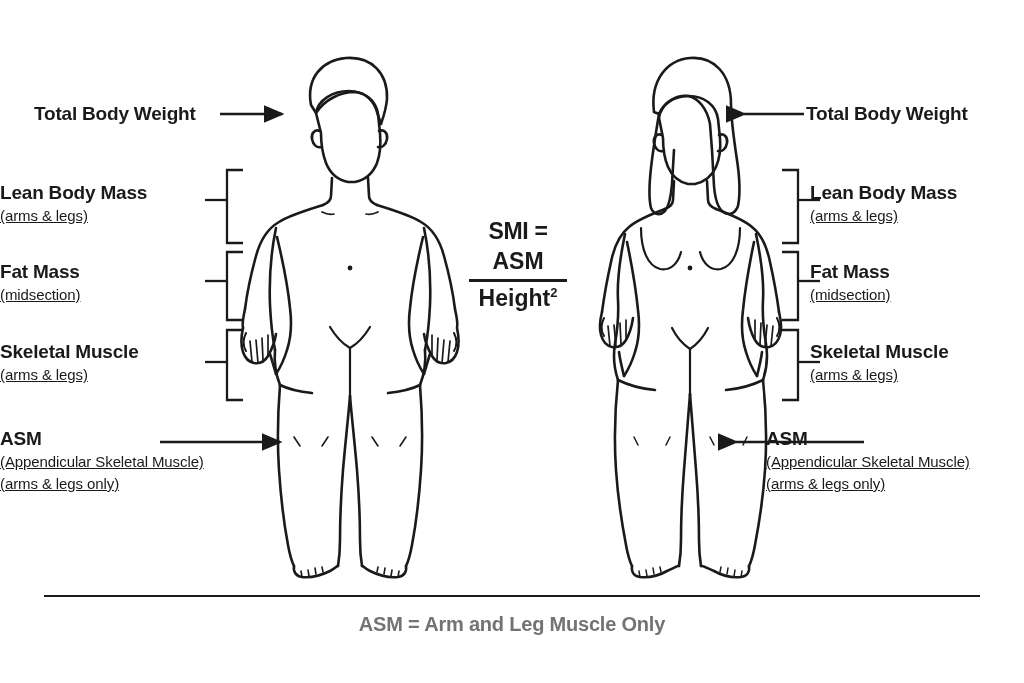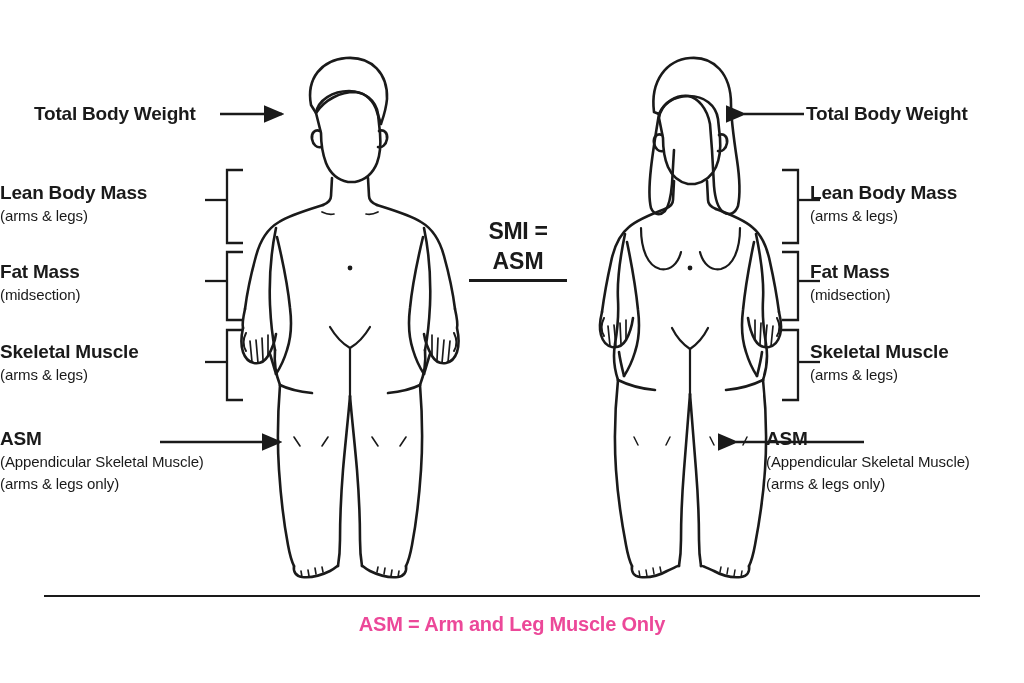--- a/index.html
+++ b/index.html
@@ -42,20 +42,21 @@
     color: #1a1a1a;
   }
   .label-sub {
     font-size: 15px;
     font-weight: normal;
     line-height: 1.3;
     letter-spacing: -0.1px;
     white-space: nowrap;
     color: #1a1a1a;
     margin-top: 2px;
+    text-decoration: underline;
   }
 
   
   #lbl-tbw-left   { left: 0px;   top: 102px; width: 218px; text-align: left; padding-left: 34px; box-sizing: border-box; }
   #lbl-lbm-left   { left: 0px;   top: 181px; width: 214px; }
   #lbl-fat-left   { left: 0px;   top: 260px; width: 214px; }
   #lbl-skm-left   { left: 0px;   top: 340px; width: 214px; }
   #lbl-asm-left   { left: 0px;   top: 427px; width: 258px; }
 
   
@@ -116,21 +117,21 @@
   }
   #footer-caption {
     position: absolute;
     left: 0px;
     top: 613px;
     width: 1024px;
     text-align: center;
     font-size: 20px;
     font-weight: bold;
     letter-spacing: -0.2px;
-    color: #ec4899;
+    color: #737373;
   }
 </style>
 </head>
 <body>
 
 <div id="stage">
 
   <svg class="svg-layer" viewBox="0 0 1024 683">
     <defs>
       <marker id="arrowRight" markerWidth="9" markerHeight="9" refX="8" refY="4.5" orient="auto">
@@ -445,18 +446,19 @@
   <div class="label-block" id="lbl-asm-right">
     <div class="label-main">ASM</div>
     <div class="label-sub">(Appendicular Skeletal Muscle)</div>
     <div class="label-sub">(arms &amp; legs only)</div>
   </div>
 
   <div id="formula">
     <div class="f-line">SMI =</div>
     <div class="f-num">ASM</div>
     <div class="f-bar"></div>
+    <div class="f-den"><span>Height</span><sup>2</sup></div>
   </div>
 
   <div id="footer-rule"></div>
   <div id="footer-caption">ASM = Arm and Leg Muscle Only</div>
 
 </div>
 
 </body></html>

